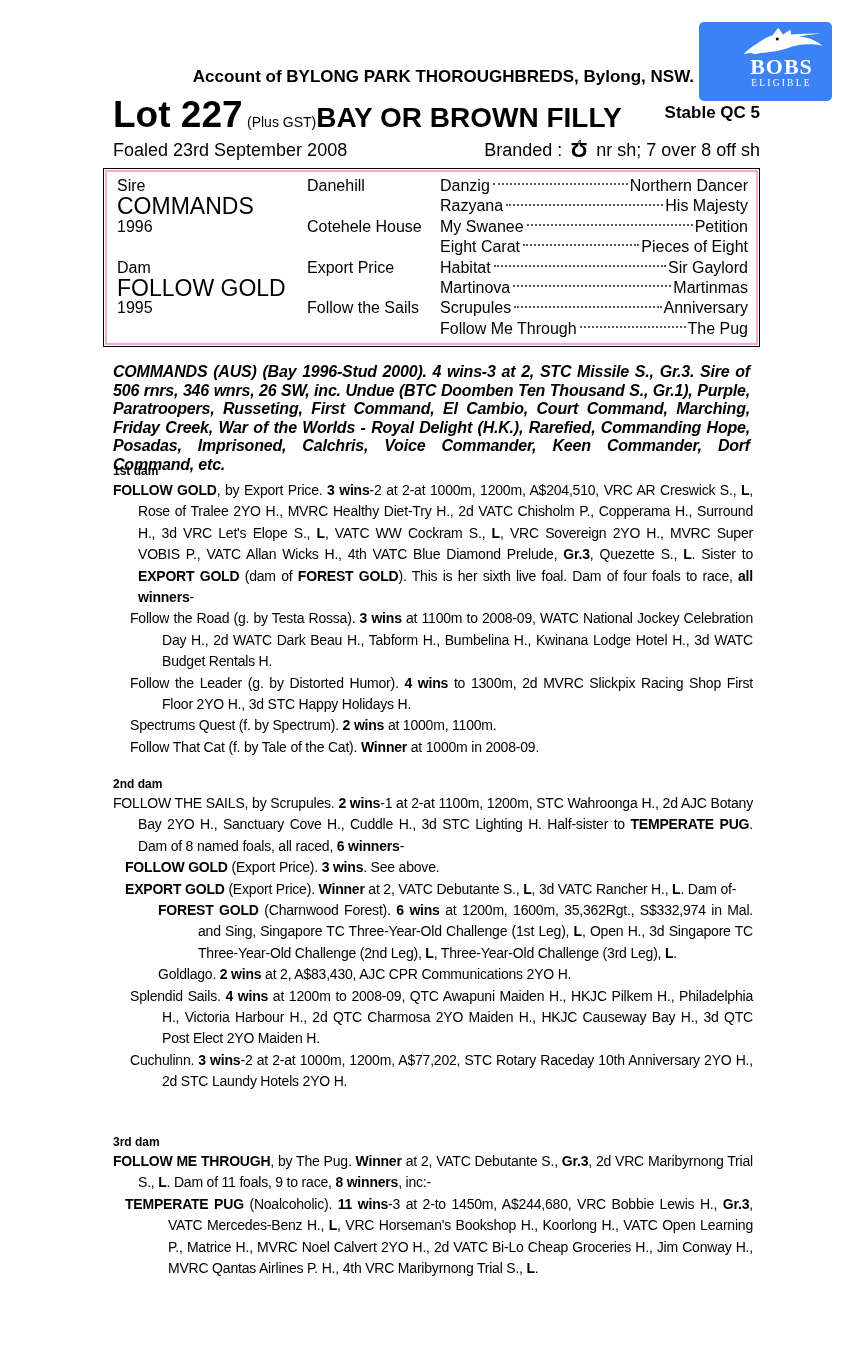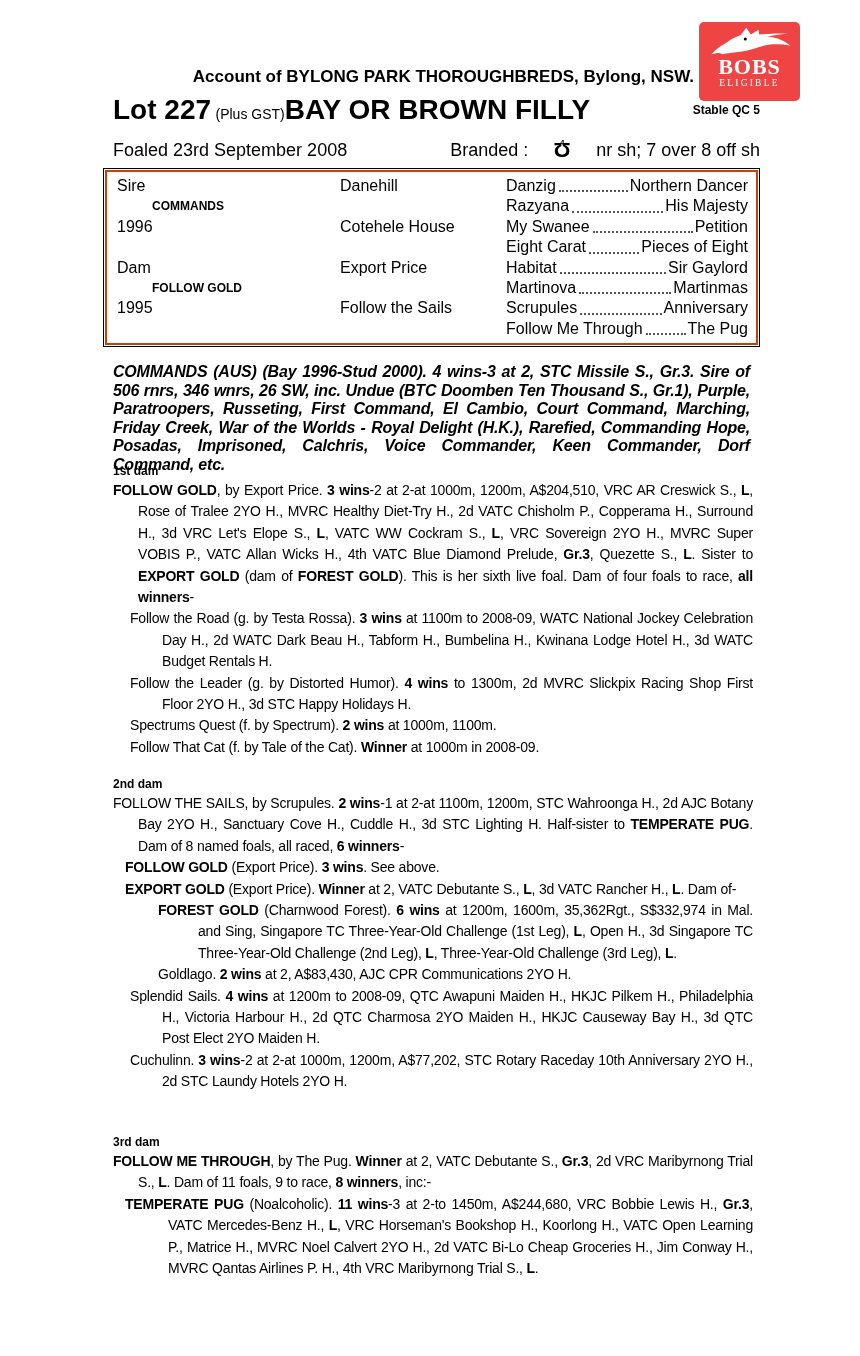--- a/index.html
+++ b/index.html
@@ -4,51 +4,51 @@
 <style>
   html,body { margin:0; padding:0; background:#e8e8e8; }
   .page {
     position:relative; width:860px; height:1356px; margin:0 auto;
     background:#ffffff; color:#000;
     font-family:"Liberation Sans", sans-serif;
     overflow:hidden;
   }
   
   .bobs { position:absolute; left:699px; top:22px; width:101px; height:79px;
-          background:#ef4444; border-radius:5px; text-align:center; color:#fff; }
+          background:#3b82f6; border-radius:5px; text-align:center; color:#fff;padding-left:32px; }
   .bobs svg { display:block; margin:3px auto 0; }
   .bobs-title { font-family:"Liberation Serif", serif; font-weight:bold;
                 font-size:22px; line-height:20px; letter-spacing:1px; }
   .bobs-sub   { font-family:"Liberation Serif", serif; font-size:9.5px;
                 letter-spacing:2.2px; line-height:12px; }
   
   .account { position:absolute; top:67px; left:0; width:694px; text-align:right;
              font-weight:bold; font-size:17px; }
   .lot-line { position:absolute; top:94px; left:113px; width:647px; white-space:nowrap; }
-  .lot-num   { font-size:28px; font-weight:bold; }
+  .lot-num   { font-size:37px; font-weight:bold; }
   .gst-note  { font-size:14px; }
   .horse-name{ font-size:28px; font-weight:bold; }
-  .stable    { float:right; font-size:12px; font-weight:bold; margin-top:9px; }
+  .stable    { float:right; font-size:17px; font-weight:bold; margin-top:9px; }
   .foal-line { position:absolute; top:138px; left:113px; width:647px;
                font-size:18px; display:flex; justify-content:space-between; align-items:center; }
-  .branded-group { display:flex; align-items:center; gap:22px; }
+  .branded-group { display:flex; align-items:center; gap:5px; }
   .brand-mark { position:relative; display:inline-block; width:24px; height:24px; }
   .brand-shoe { position:absolute; left:0; top:0; width:24px; height:24px;
                 font-size:21px; font-weight:bold; line-height:24px; text-align:center;
                 transform:rotate(180deg); }
   .brand-num  { position:absolute; top:0px; left:50%; transform:translateX(-50%);
                 font-size:8px; font-weight:bold; }
   
   .ped-outer { position:absolute; top:168px; left:103px; width:657px;
                border:1px solid #000; padding:1px; box-sizing:border-box; }
-  .ped-inner { border:2px solid #c2410c; padding:4px 8px 4px 10px; display:flex;gap:33px; }
+  .ped-inner { border:2px solid #f9a8d4; padding:4px 8px 4px 10px; display:flex; }
   .ped-col1 { width:190px; } .ped-col2 { width:133px; } .ped-col3 { flex:1; }
   .ped-line { height:20.4px; line-height:20.4px; font-size:16px; white-space:nowrap; }
-  .ped-name { font-weight:bold; font-size:12px;margin-left:35px; }
-  .leader-row { display:flex; align-items:flex-end; }
+  .ped-name { font-weight:normal; font-size:23px; }
+  .leader-row { display:flex; align-items:center; }
   .leader-fill { flex:1; border-bottom:2px dotted #555; margin:0 2px 4px 3px; min-width:8px; }
   
   .sire-note { position:absolute; top:347px; left:113px; width:637px;
                font-weight:bold; font-size:16px; line-height:18.6px;
                text-align:justify; letter-spacing:-0.2px;font-style:italic; }
   .dam-section { position:absolute; left:113px; width:640px; }
   #dam1 { top:464px; } #dam2 { top:777px; } #dam3 { top:1135px; }
   .dam-heading { font-size:12px; font-weight:bold; margin:0 0 2px 0; }
   .entry { font-size:14px; line-height:21.4px; margin:0; text-align:justify;
            letter-spacing:-0.2px; }

